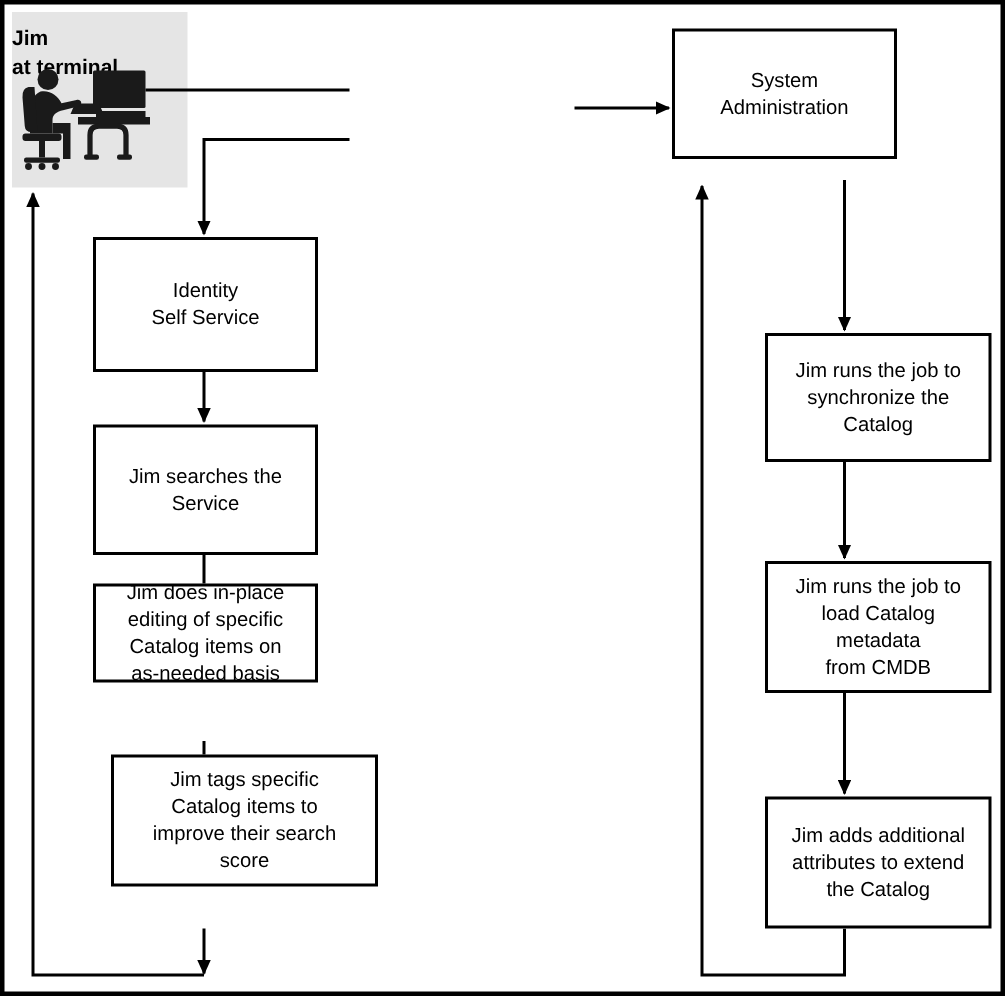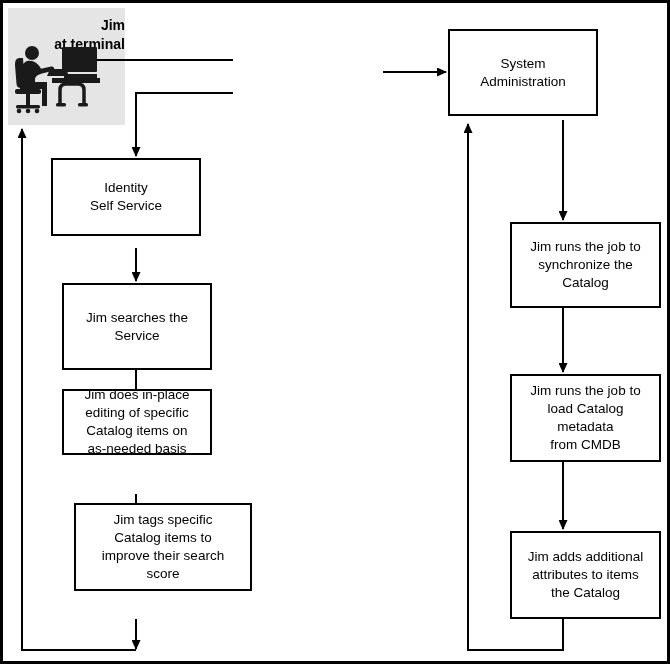--- a/index.html
+++ b/index.html
@@ -32,21 +32,21 @@
   }
   .terminal{
     position:absolute;z-index:0;
     box-sizing:border-box;
     background:#e5e5e5;
     border:none;
     padding:0;
   }
   .terminal-label{
     position:absolute;left:0;top:8px;width:100%;
-    text-align:right;
+    text-align:left;
     font-weight:bold;
     font-size:14px;
     line-height:1.35;
     white-space:pre-line;
     color:#000;
   }
   .person-icon{
     position:absolute;left:6px;top:33px;width:106px;height:78px;
   }
 </style>
@@ -105,26 +105,26 @@
     <path class="conn" d="M136,494 V529" marker-end="url(#arrow)"></path>
     <path class="conn" d="M136,619 V649" marker-end="url(#arrow)"></path>
     <path class="conn" d="M136,650 H22 V129" marker-end="url(#arrow)"></path>
     <path class="conn" d="M563,120 V220" marker-end="url(#arrow)"></path>
     <path class="conn" d="M563,308 V372" marker-end="url(#arrow)"></path>
     <path class="conn" d="M563,462 V529" marker-end="url(#arrow)"></path>
     <path class="conn" d="M563,619 V650 H468 V124" marker-end="url(#arrow)"></path>
   </svg>
 
 
-  <div class="node" style="left:445px;top:26px;width:150px;height:87px;">
+  <div class="node" style="left:445px;top:16px;width:150px;height:87px;">
     <div class="node-label">System
 Administration</div>
   </div>
 
-  <div class="node" style="left:48px;top:155px;width:150px;height:78px;">
+  <div class="node" style="left:59px;top:155px;width:150px;height:90px;">
     <div class="node-label">Identity
 Self Service</div>
   </div>
 
   <div class="node" style="left:59px;top:280px;width:150px;height:87px;">
     <div class="node-label">Jim searches the
 Service</div>
   </div>
 
   <div class="node" style="left:59px;top:386px;width:150px;height:66px;">
@@ -148,17 +148,17 @@
   </div>
 
   <div class="node" style="left:507px;top:371px;width:151px;height:88px;">
     <div class="node-label">Jim runs the job to
 load Catalog metadata
 from CMDB</div>
   </div>
 
   <div class="node" style="left:507px;top:528px;width:151px;height:88px;">
     <div class="node-label">Jim adds additional
-attributes to items
+attributes to extend
 the Catalog</div>
   </div>
 
 </div>
 
 </body></html>

